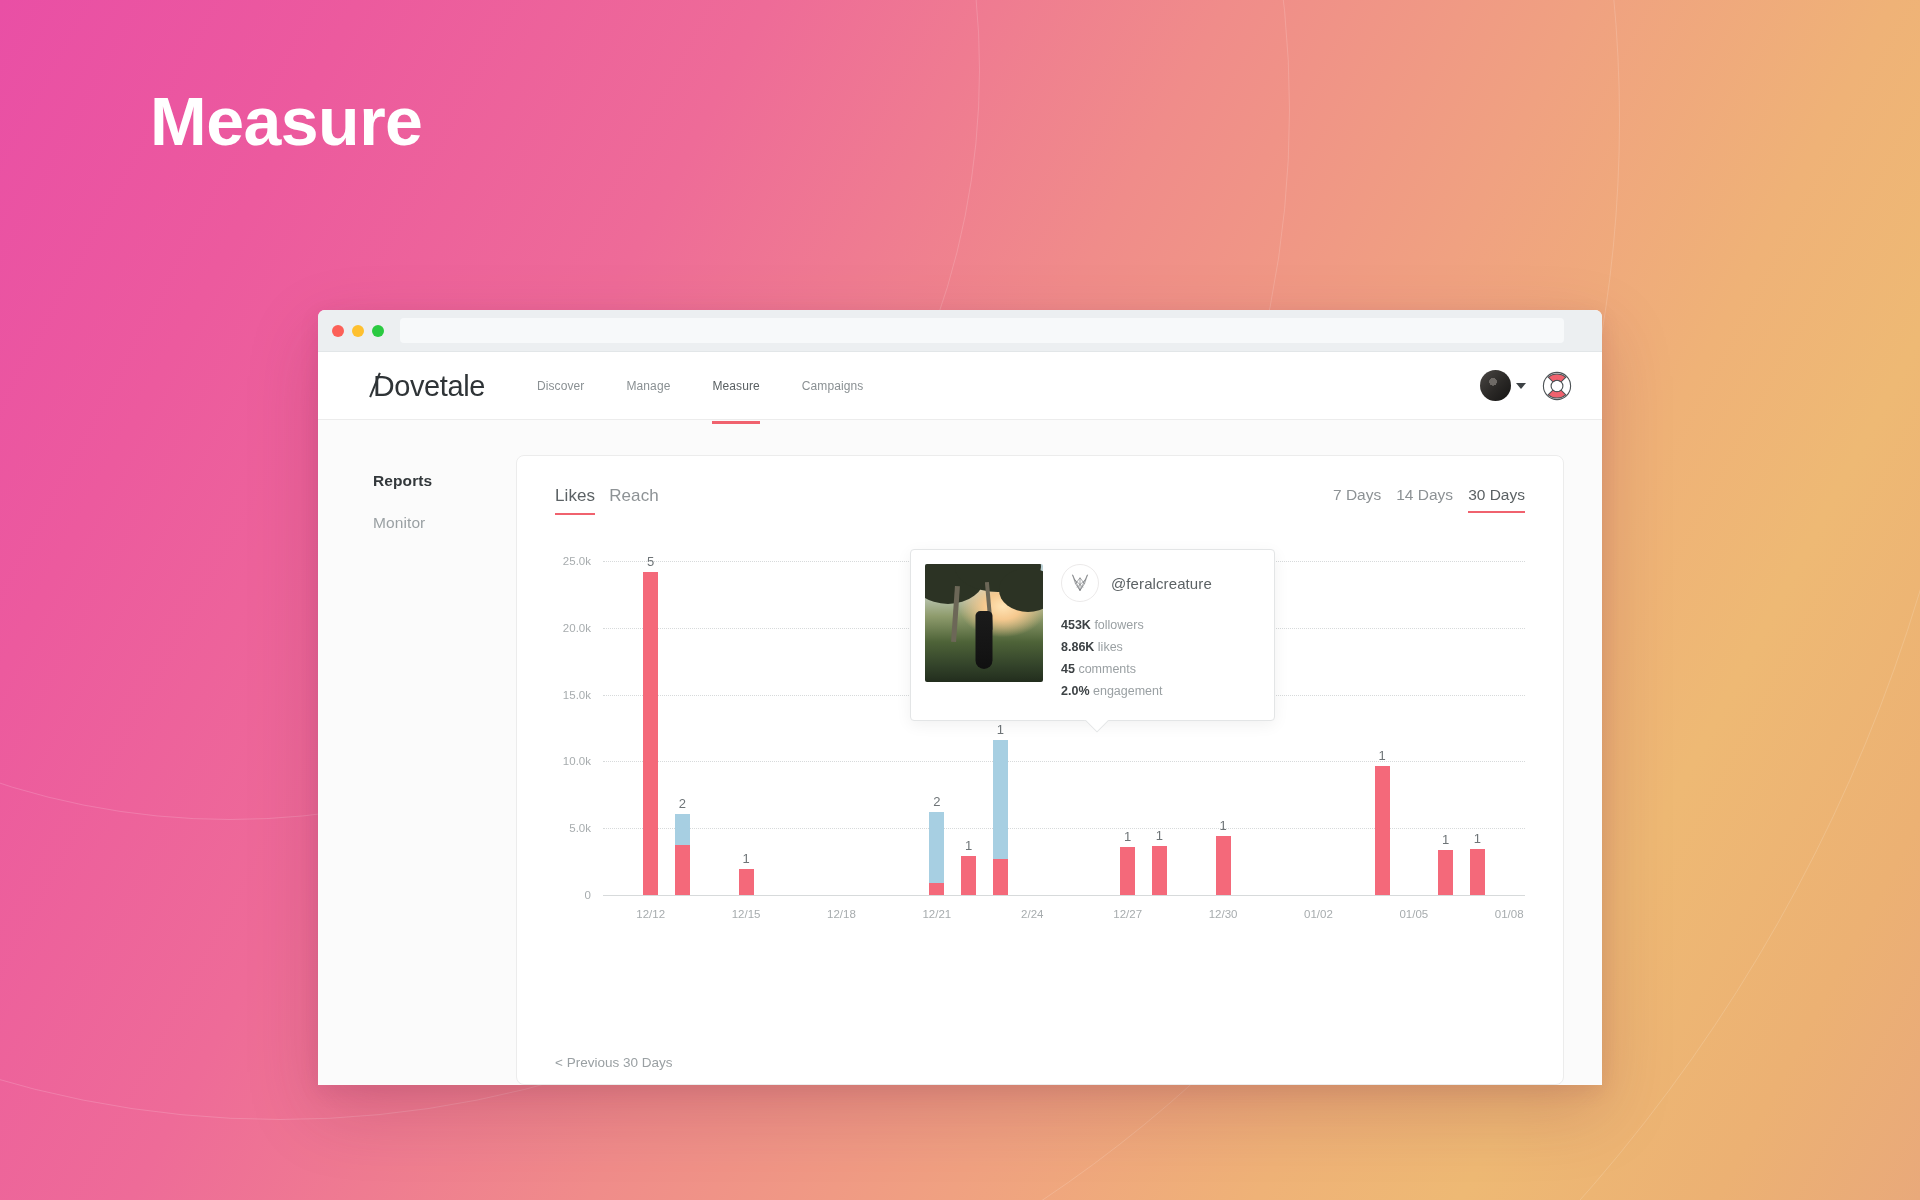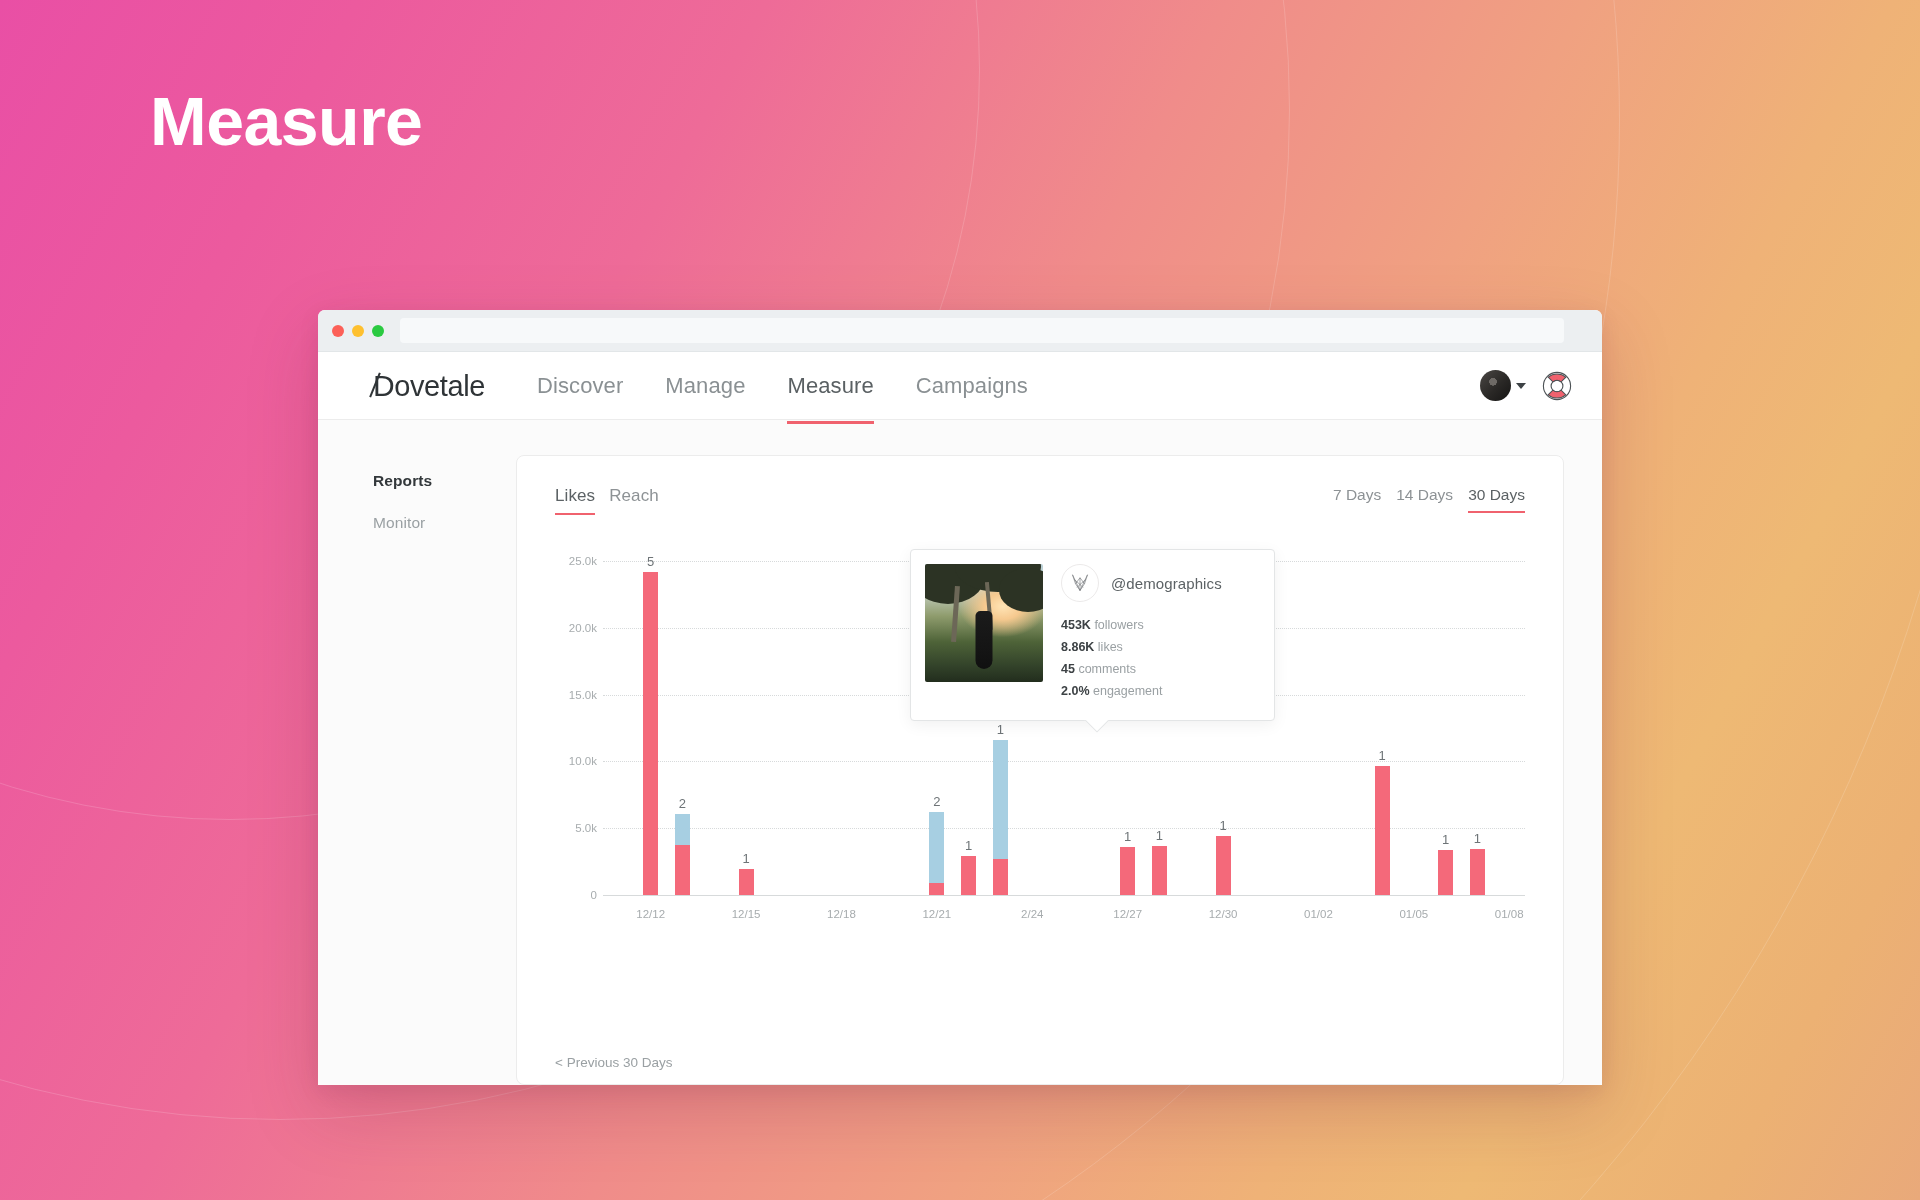--- a/index.html
+++ b/index.html
@@ -125,21 +125,21 @@
     transform-origin: center;
   }
   #navlinks {
     display: flex;
     gap: 42px;
     margin-left: 52px;
     align-self: stretch;
     align-items: center;
   }
   .navlink {
-    font-size: 22px;
+    font-size: 12px;
     color: #8a9093;
     letter-spacing: 0.1px;
     position: relative;
     height: 76px;
     display: flex;
     align-items: center;
     cursor: pointer;
     text-align: center;
   }
   .navlink.active { color: #5a6063; }
@@ -243,21 +243,21 @@
     margin: 26px 28px 0 28px;
     height: 390px;
   }
   #yaxis {
     position: absolute;
     left: 0; top: 0; bottom: 36px;
     width: 52px;
   }
   .ytick {
     position: absolute;
-    right: 0;
+    right: 6px;
     transform: translateY(-50%);
     font-size: 11.5px;
     color: #a7acae;
     white-space: nowrap;
   }
   #grid {
     position: absolute;
     left: 58px; right: 10px; top: 0; bottom: 36px;
   }
   .gridline {
@@ -617,21 +617,21 @@
                     <g fill="none" stroke="#6b6f72" stroke-width="0.8">
                       <path d="M10 9 L14 21 L20 13 L26 21 L30 9"></path>
                       <path d="M10 9 L20 30 L30 9"></path>
                       <path d="M14 21 L20 30 L26 21"></path>
                       <path d="M12 15 L20 22 L28 15"></path>
                       <path d="M20 13 L20 30"></path>
                       <path d="M16 26 L20 22 L24 26"></path>
                     </g>
                   </svg>
                 </div>
-                <div id="tt-handle">@demographics</div>
+                <div id="tt-handle">@feralcreature</div>
               </div>
               <div class="tt-stat">
                 <b>453K</b>
                 <span>followers</span>
               </div>
               <div class="tt-stat">
                 <b>8.86K</b>
                 <span>likes</span>
               </div>
               <div class="tt-stat">

